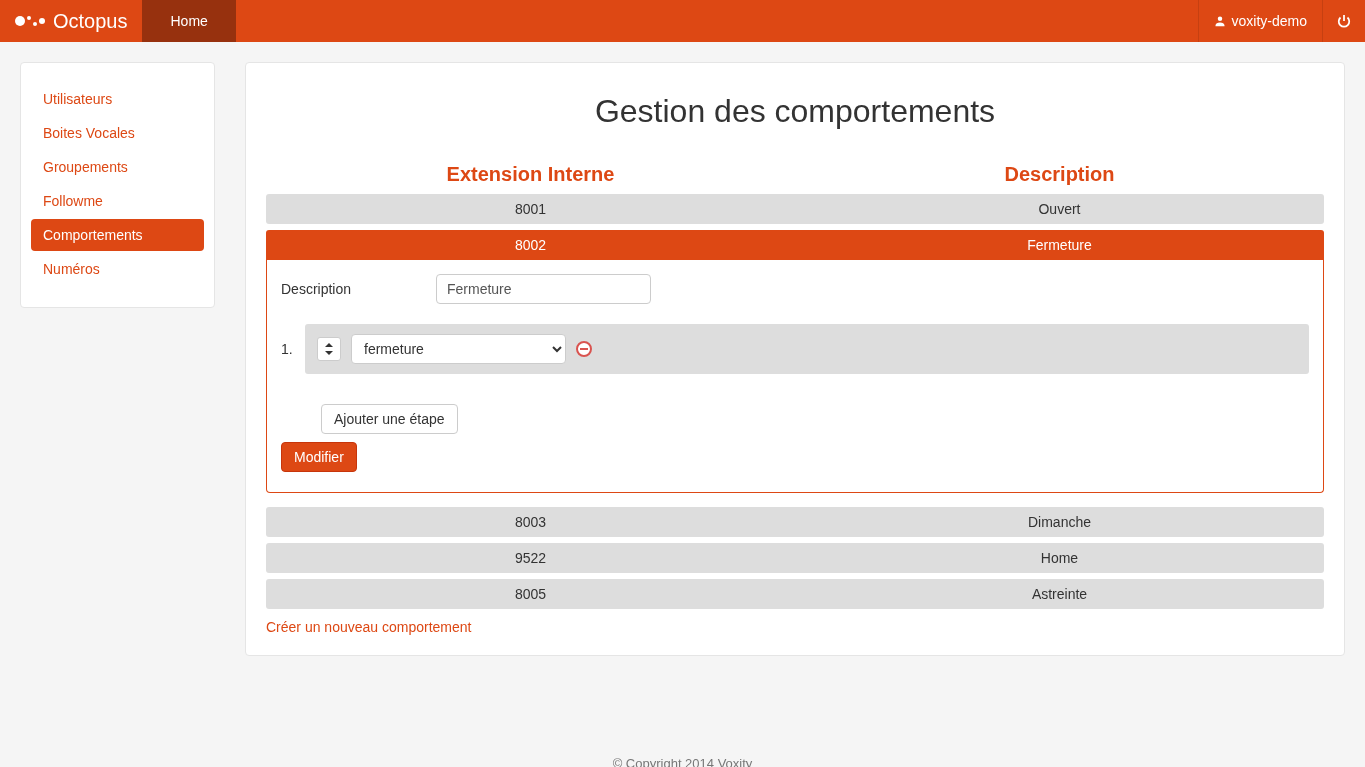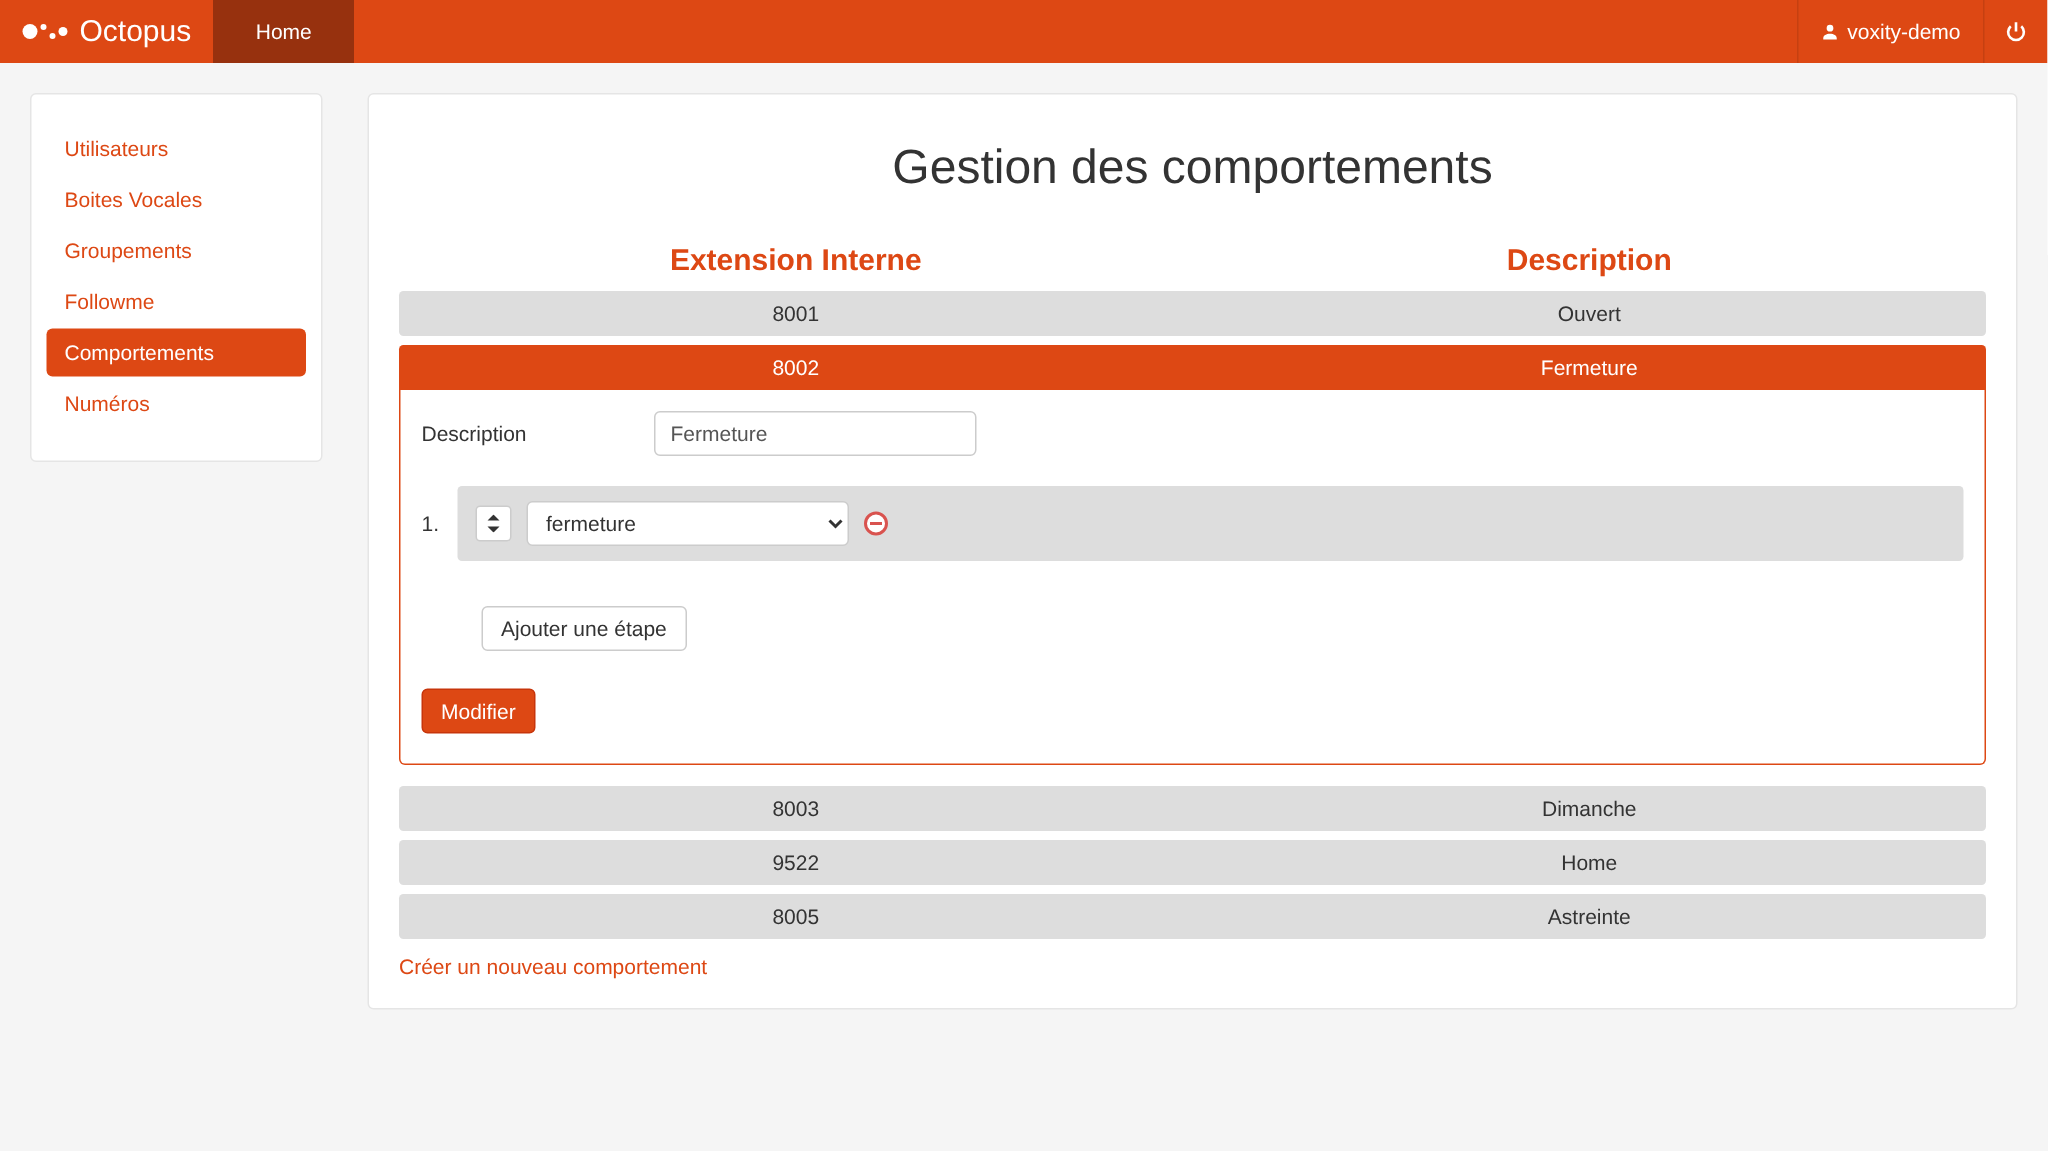--- a/index.html
+++ b/index.html
@@ -38,21 +38,21 @@
 .step-wrapper { display: flex; align-items: center; margin-bottom: 30px; }
 .step-index { width: 24px; color: #333; }
 .drag-handle { width: 24px; height: 24px; background: #fff; border: 1px solid #ccc; border-radius: 3px; display: flex; align-items: center; justify-content: center; cursor: grab; }
 .step-select { padding: 5px 8px; border: 1px solid #ccc; border-radius: 4px; font-size: 14px; background: #fff; color: #333; }
 .sel1 { width: 215px; }
 .sel2 { width: 215px; }
 .remove-icon { width: 16px; height: 16px; border-radius: 50%; background: #fff; border: 2px solid #d9534f; display: flex; align-items: center; justify-content: center; cursor: pointer; }
 .remove-icon .bar { width: 8px; height: 2px; background: #d9534f; }
 .btn { padding: 6px 12px; border: 1px solid #ccc; border-radius: 4px; background: #fff; font-size: 14px; cursor: pointer; color: #333; }
 .btn-primary { background: #dd4814; border-color: #c7350b; color: #fff; }
-.btn-block { margin-bottom: 25px; padding-left: 40px; }
+.btn-block { margin-bottom: 8px; padding-left: 40px; }
 .create-link { color: #dd4814; cursor: pointer; display: inline-block; margin-top: 4px; }
 .footer { text-align: center; color: #777; padding: 80px 0 20px; font-size: 13px; }
 </style>
 </head>
 <body>
 
 <div class="navbar">
   <div class="brand">
     <span class="brand-icon">
       <span class="dot d1"></span>

